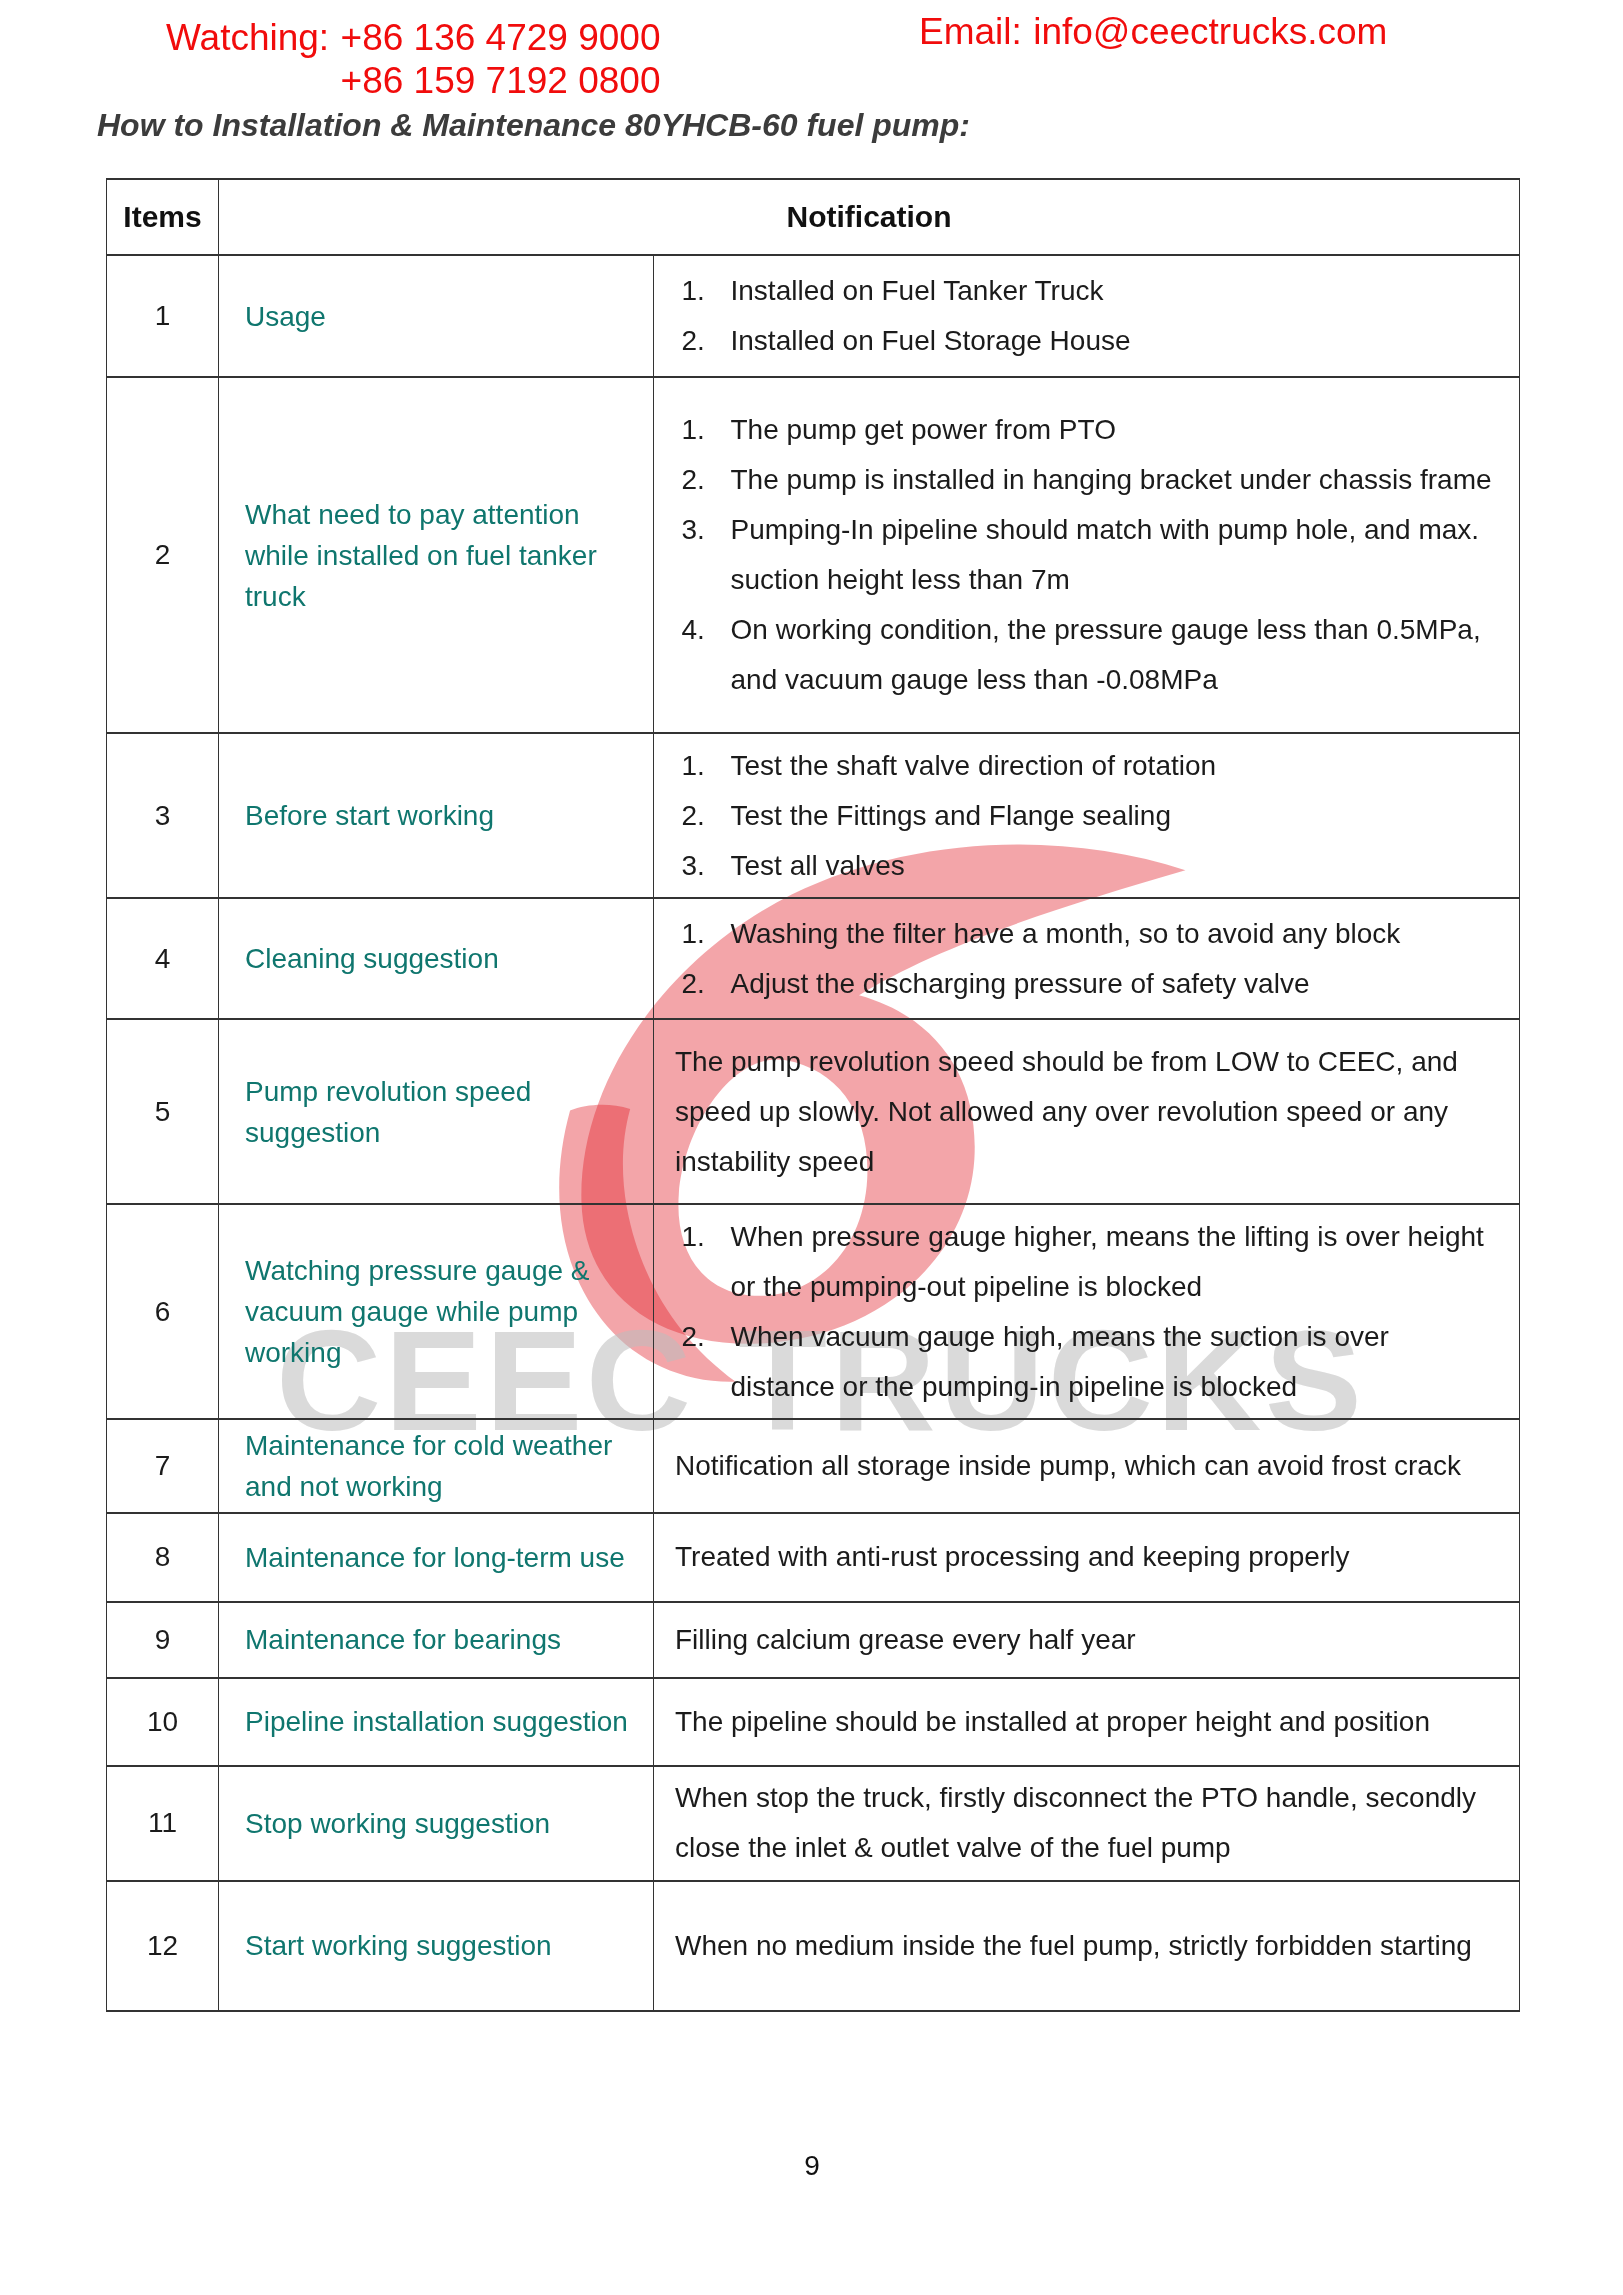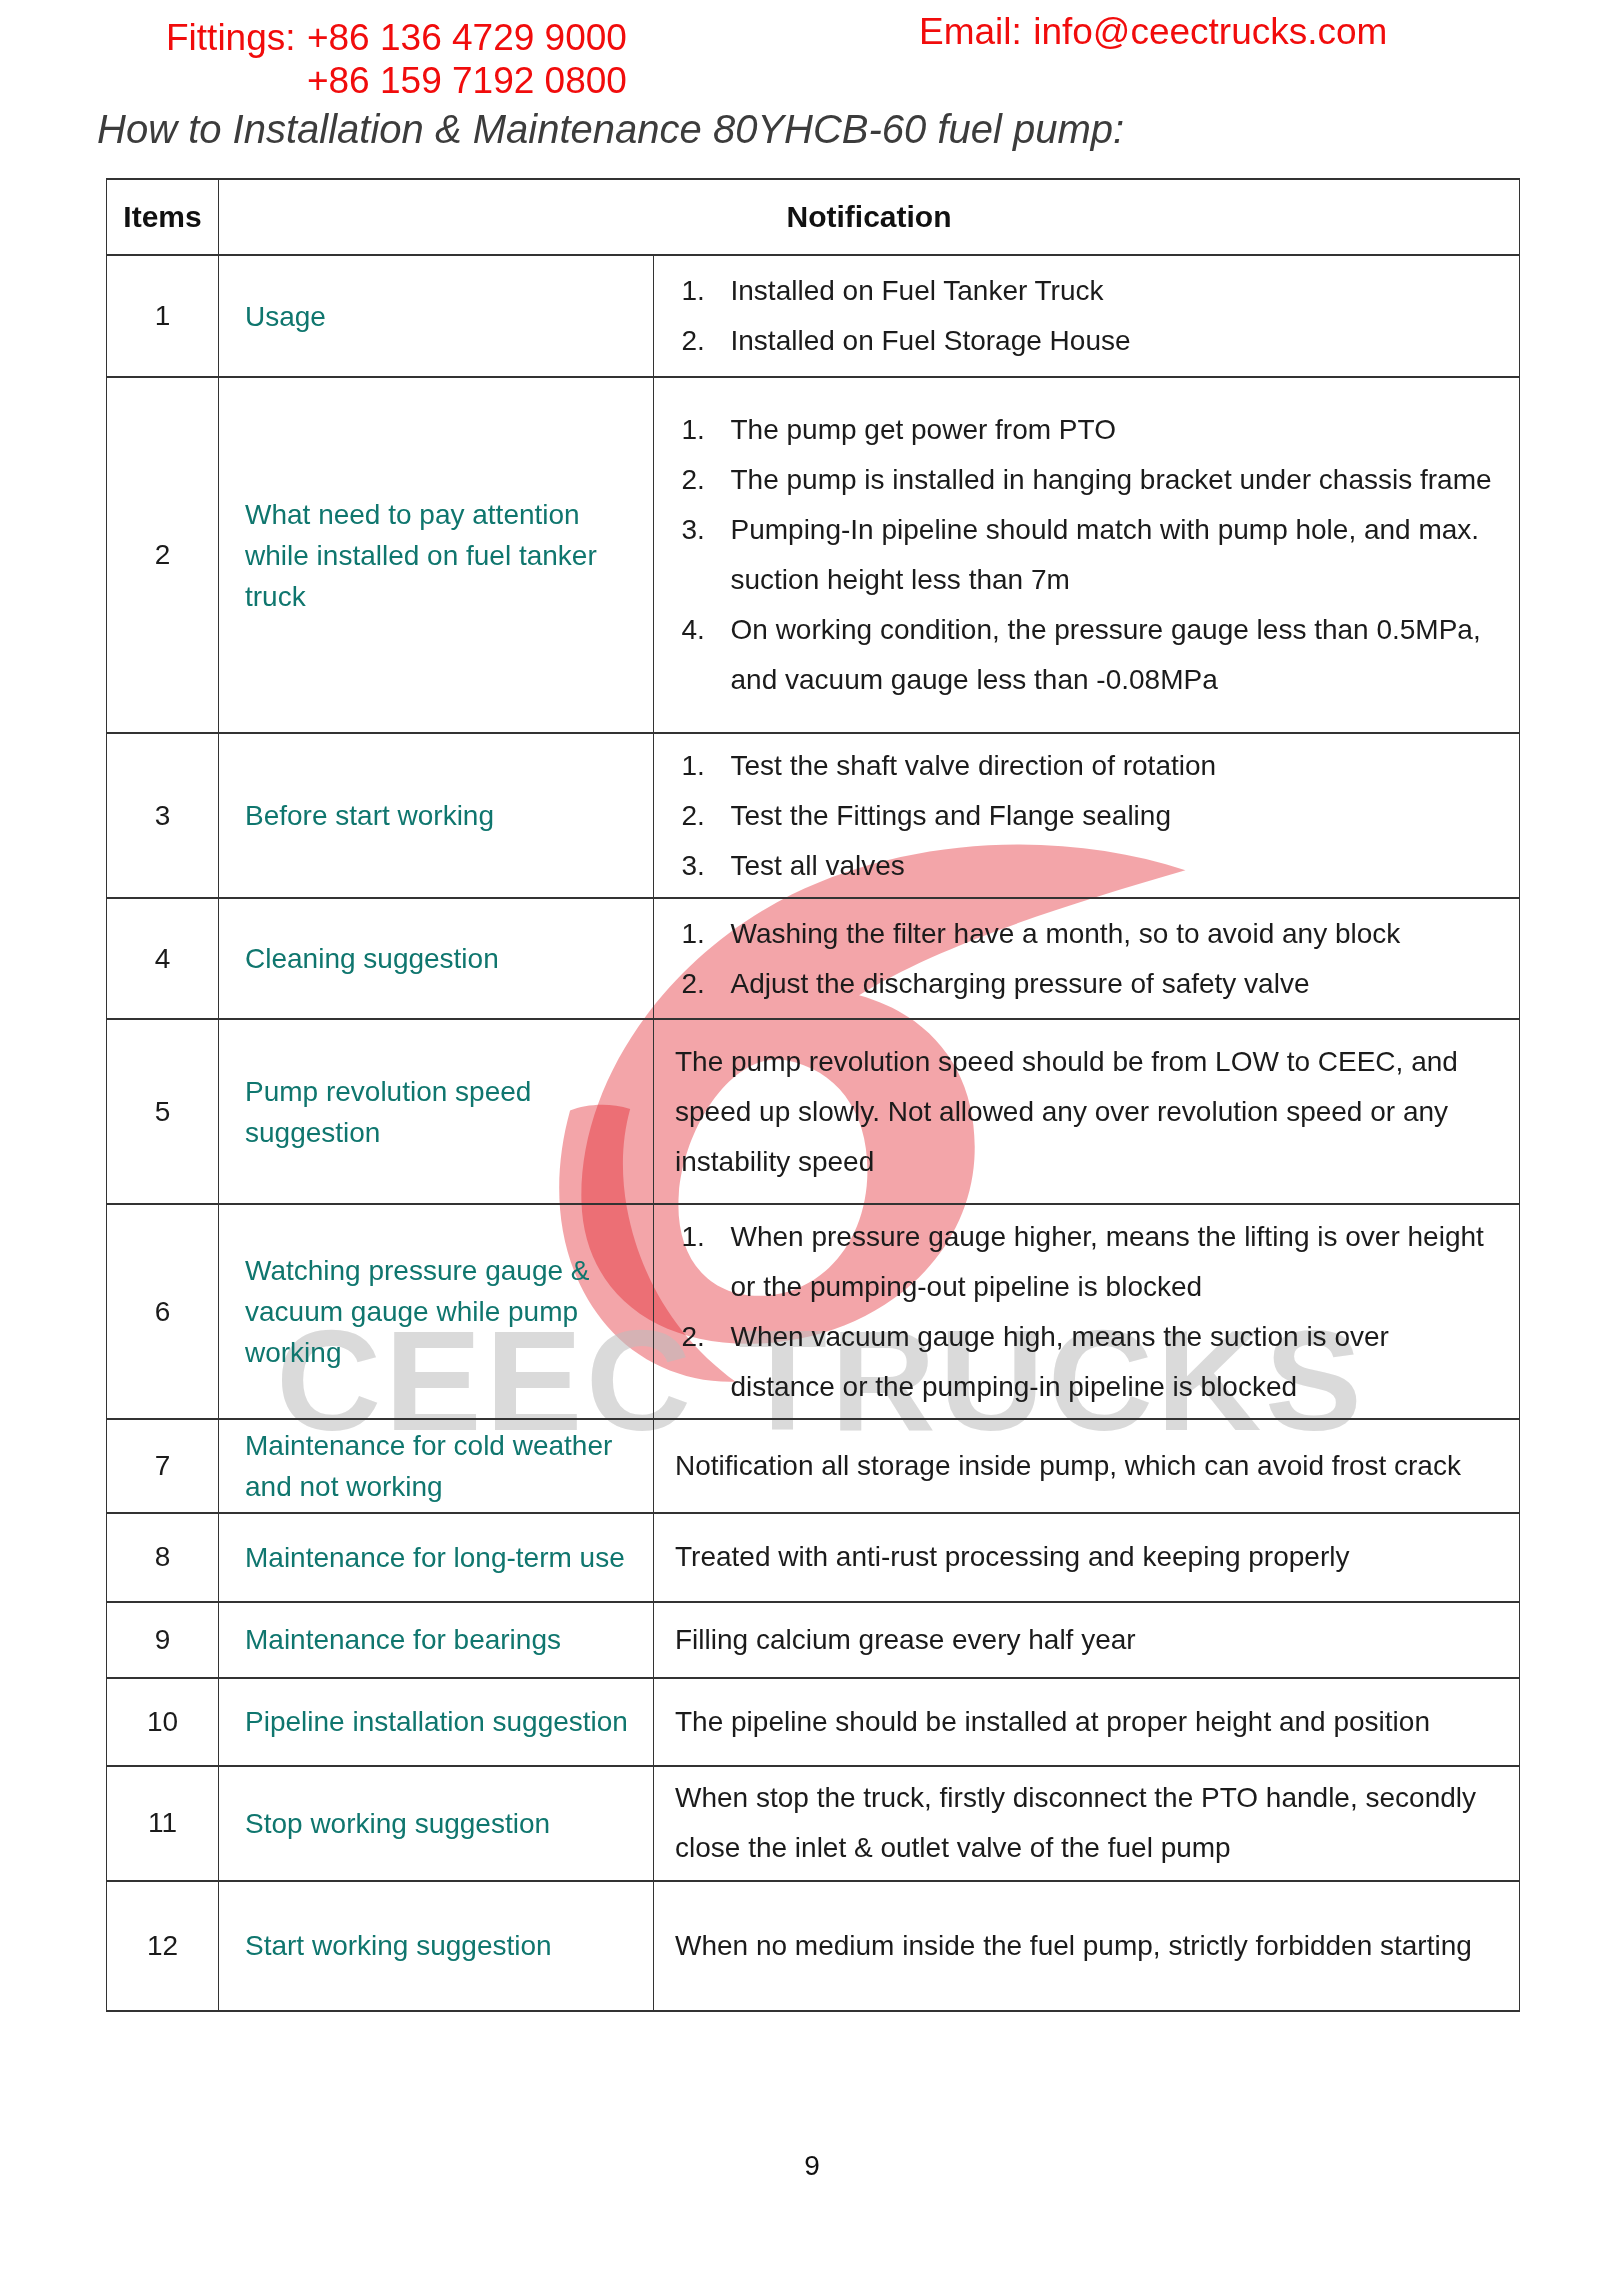--- a/index.html
+++ b/index.html
@@ -16,21 +16,21 @@
   }
   .contacts{position:absolute;left:0;top:9.7px;width:1624px;z-index:2;}
   .contact-block{position:absolute;display:flex;font-size:37px;line-height:43px;color:#f10c0c;}
   .whatsapp-block{left:166px;top:6.5px;}
   .email-block{left:919px;top:0px;}
   .contact-label{white-space:nowrap;}
   .contact-lines{display:flex;flex-direction:column;margin-left:11.4px;}
   .contact-lines div{white-space:nowrap;}
   .doc-title{
     position:absolute;left:97px;top:107px;z-index:2;
-    font-size:40px;font-weight:normal;font-style:italic;color:#3c3c3c;white-space:nowrap;
+    font-size:32px;font-weight:bold;font-style:italic;color:#3c3c3c;white-space:nowrap;
   }
   table.main{
     position:absolute;left:106px;top:178px;z-index:1;
     width:1413px;border-collapse:collapse;table-layout:fixed;background:transparent;
   }
   col.c1{width:112px;}col.c2{width:435px;}col.c3{width:866px;}
   .main th,.main td{
     border-left:1.6px solid #333;border-right:1.6px solid #333;
     border-top:2.4px solid #333;border-bottom:2.4px solid #333;
     background:transparent;vertical-align:middle;padding:0;
@@ -77,21 +77,21 @@
          C 834 1650 788 1574 772 1488
          C 764 1443 766 1402 776 1366
          C 750 1358 722 1360 702 1368 Z"></path>
   </g>
 </svg>
 
 <div class="watermark">CEEC TRUCKS</div>
 
 <div class="contacts">
   <div class="contact-block whatsapp-block">
-    <span class="contact-label">Fittings:</span>
+    <span class="contact-label">Watching:</span>
     <span class="contact-lines">
       <div>+86 136 4729 9000</div>
       <div>+86 159 7192 0800</div>
     </span>
   </div>
   <div class="contact-block email-block">
     <span class="contact-label">Email:</span>
     <span class="contact-lines">
       <div>info@ceectrucks.com</div>
     </span>

